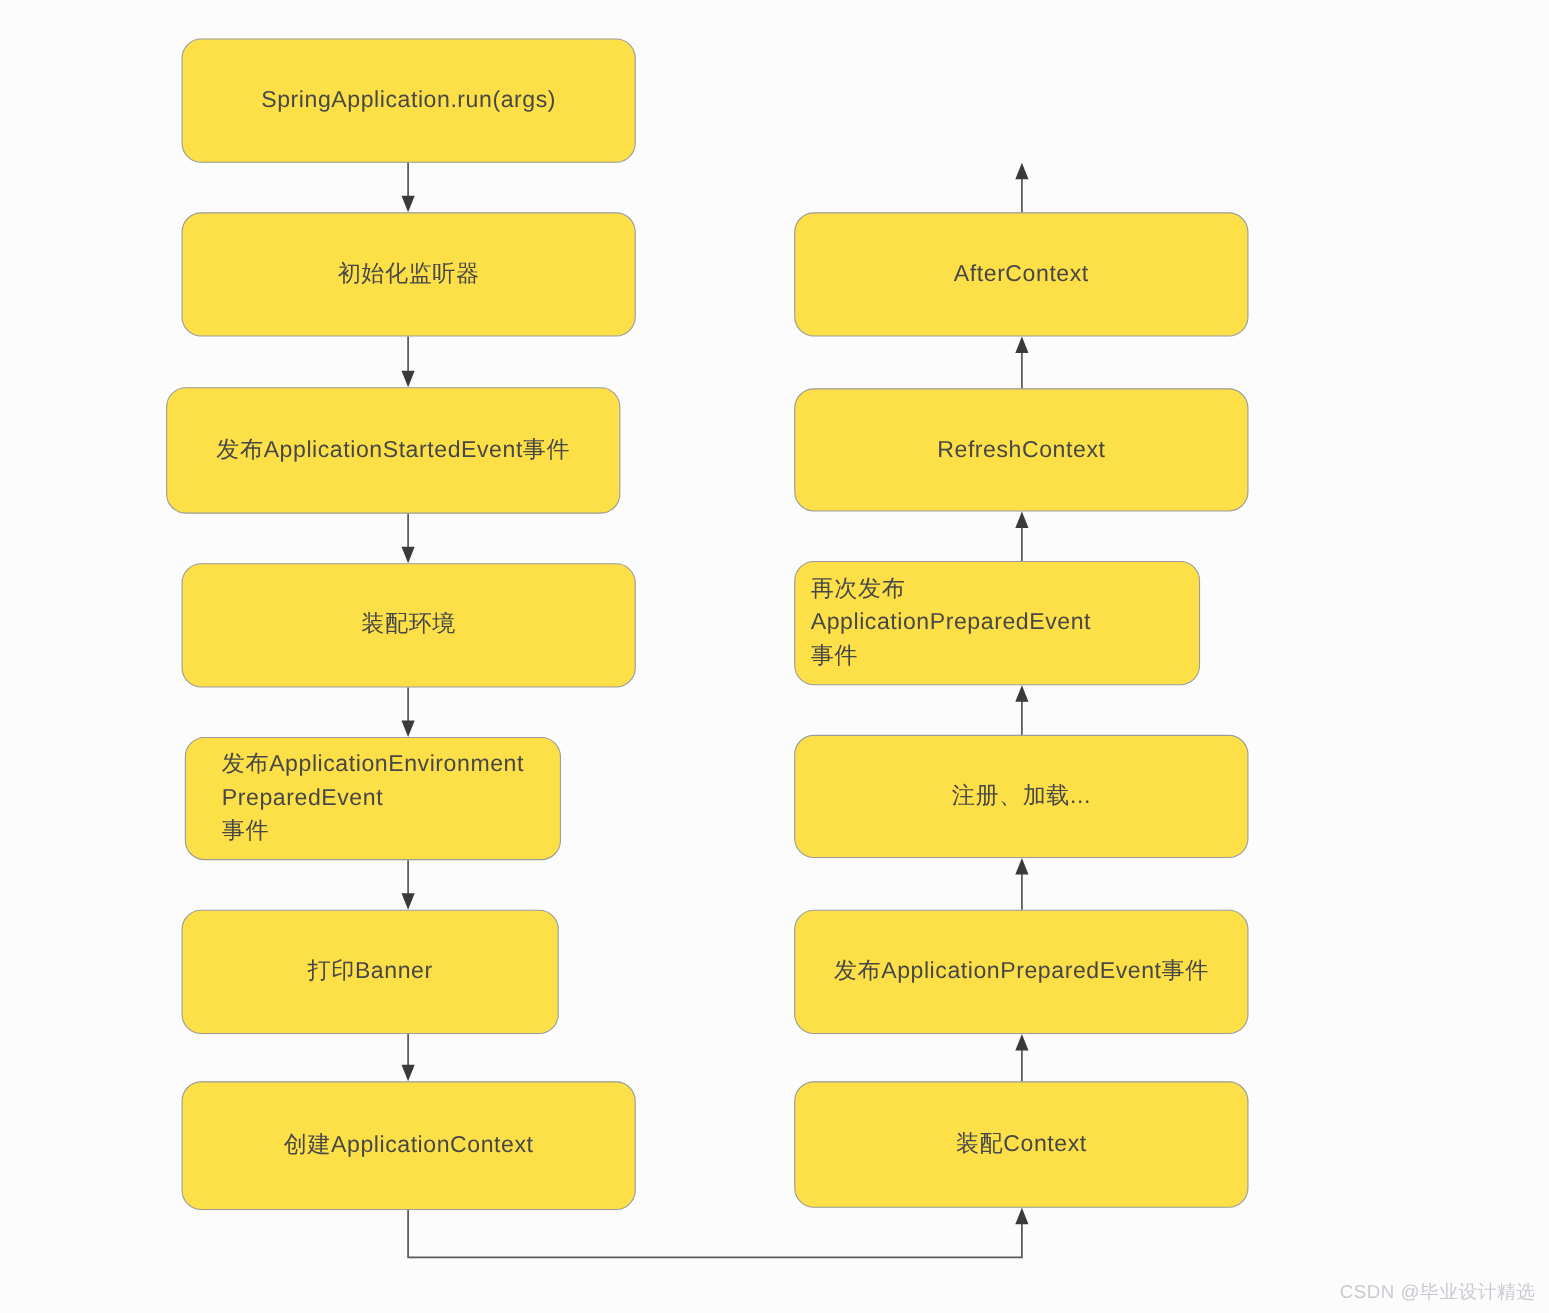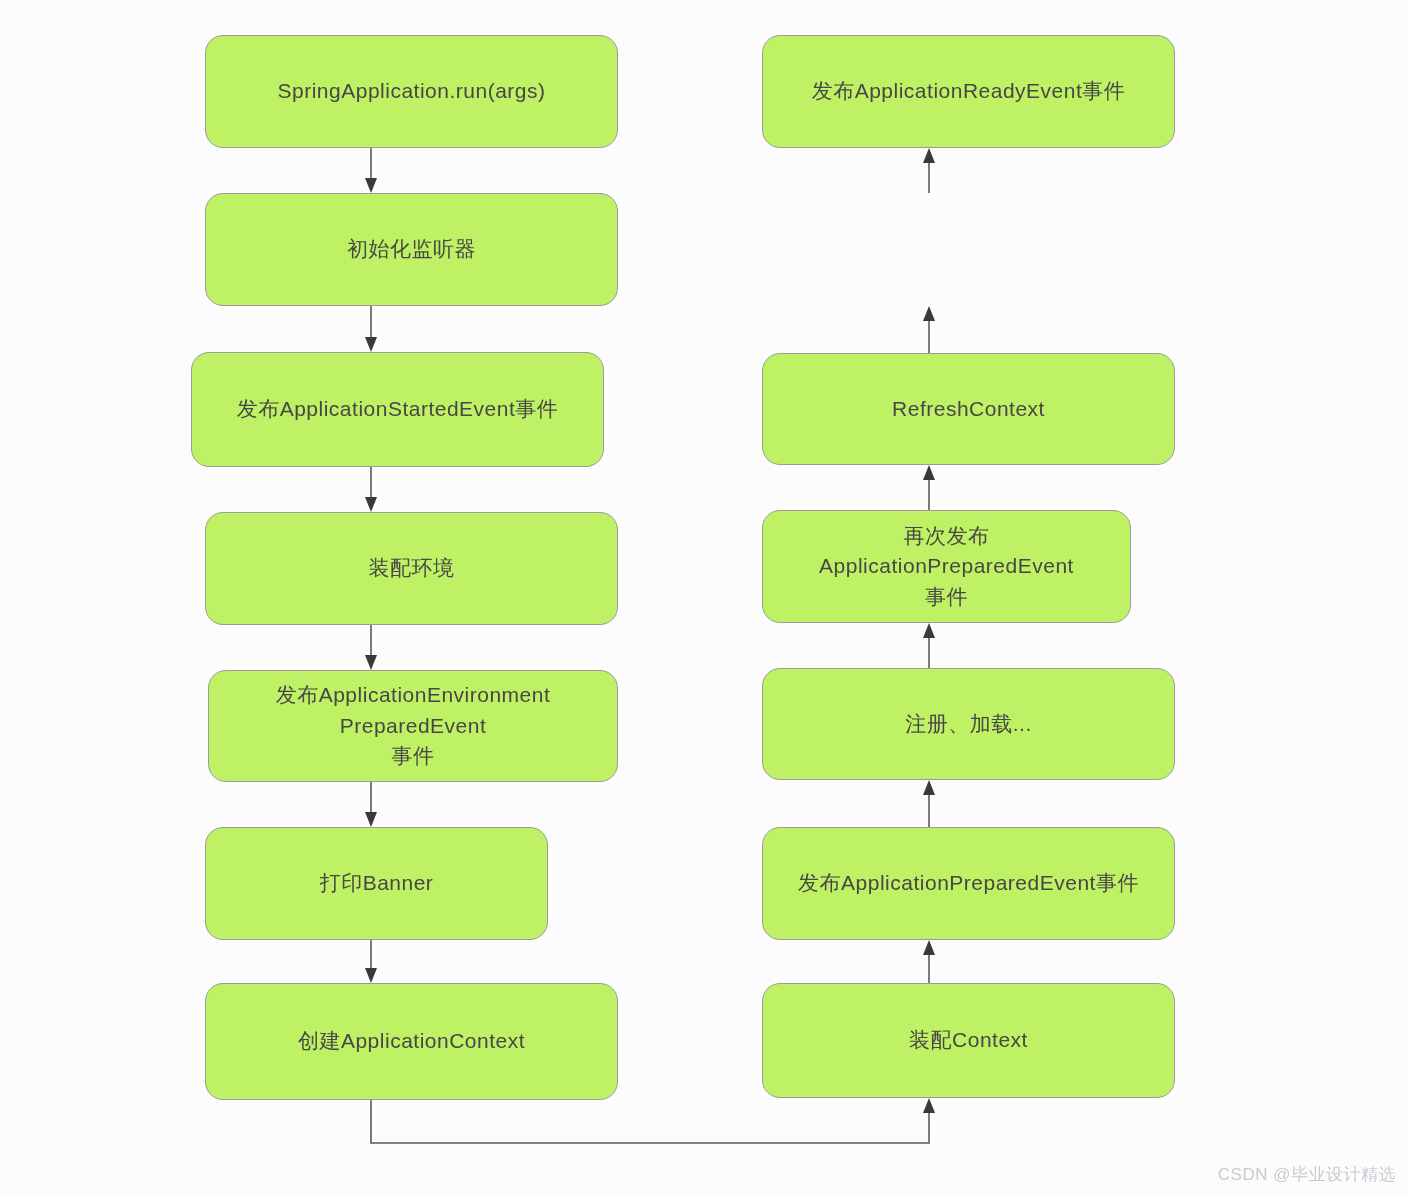--- a/index.html
+++ b/index.html
@@ -16,41 +16,39 @@
   }
   .canvas {
     position: absolute;
     inset: 0;
   }
   .box {
     position: absolute;
     box-sizing: border-box;
     border: 1.5px solid #9b9b9b;
     border-radius: 18px;
-    background: #bef264;
+    background: #fde047;
     display: flex;
     align-items: center;
     justify-content: center;
-    text-align: center;
-    margin-left: 40px;
   }
   .box-label {
     color: #474747;
     font-size: 21px;
     line-height: 1.45;
     white-space: pre-line;
     letter-spacing: 0.5px;
     padding: 0 14px;
   }
   
   .l1 { left:165px; top:35px;  width:413px; height:113px; }
   .l2 { left:165px; top:193px; width:413px; height:113px; }
   .l3 { left:151px; top:352px; width:413px; height:115px; }
   .l4 { left:165px; top:512px; width:413px; height:113px; }
-  .l5 { left:168px; top:670px; width:410px; height:112px; }
+  .l5 { left:168px; top:670px; width:342px; height:112px; }
   .l6 { left:165px; top:827px; width:343px; height:113px; }
   .l7 { left:165px; top:983px; width:413px; height:117px; }
   
   .r1 { left:722px; top:35px;  width:413px; height:113px; }
   .r2 { left:722px; top:193px; width:413px; height:113px; }
   .r3 { left:722px; top:353px; width:413px; height:112px; }
   .r4 { left:722px; top:510px; width:369px; height:113px; }
   .r5 { left:722px; top:668px; width:413px; height:112px; }
   .r6 { left:722px; top:827px; width:413px; height:113px; }
   .r7 { left:722px; top:983px; width:413px; height:115px; }
@@ -101,22 +99,22 @@
 PreparedEvent
 事件</span>
   </div>
   <div class="box l6">
     <span class="box-label">打印Banner</span>
   </div>
   <div class="box l7">
     <span class="box-label">创建ApplicationContext</span>
   </div>
 
-  <div class="box r1">
-    <span class="box-label">发布ApplicationReadyEvent事件</span>
+  <div class="box r2">
+    <span class="box-label">AfterContext</span>
   </div>
   <div class="box r3">
     <span class="box-label">RefreshContext</span>
   </div>
   <div class="box r4">
     <span class="box-label">再次发布ApplicationPreparedEvent
 事件</span>
   </div>
   <div class="box r6">
     <span class="box-label">发布ApplicationPreparedEvent事件</span>

